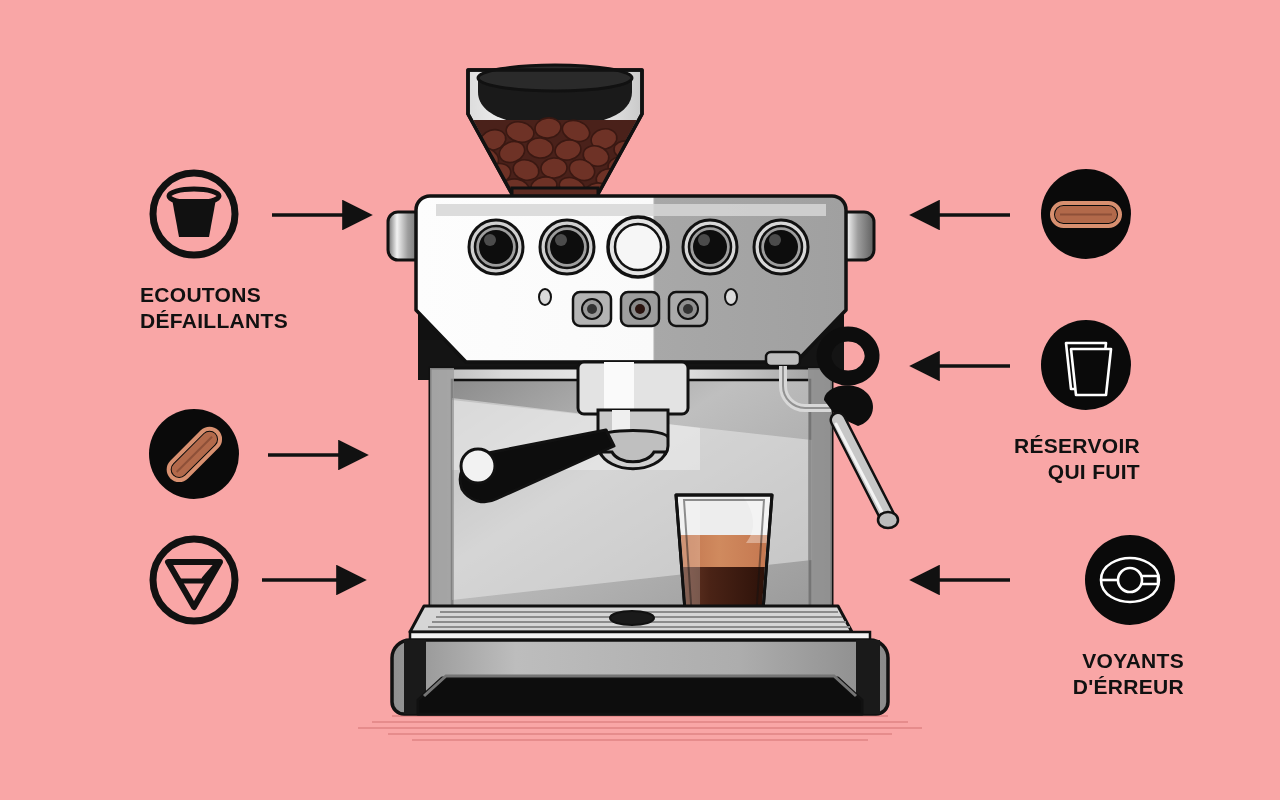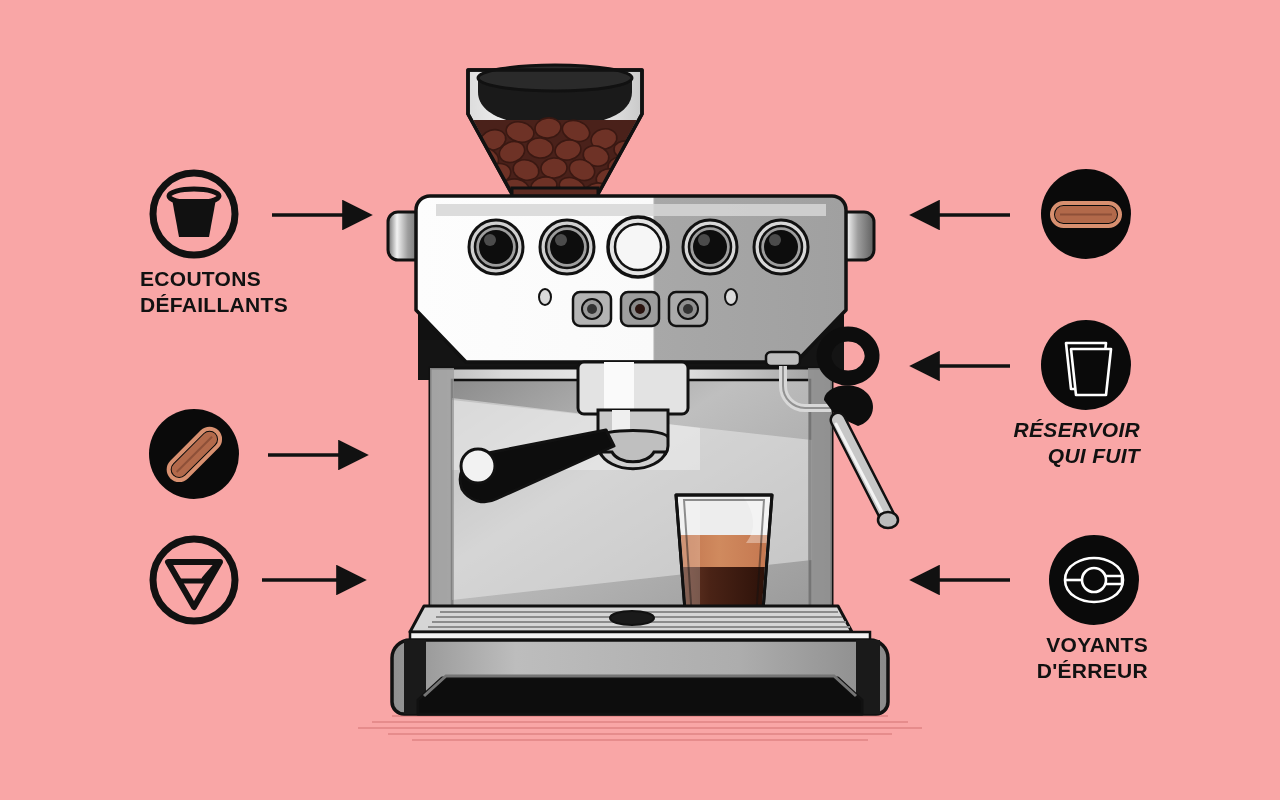--- a/index.html
+++ b/index.html
@@ -27,21 +27,21 @@
     text-align: center;
   }
   .callout-label {
     font-family: "Liberation Sans", sans-serif;
     font-weight: bold;
     font-size: 21px;
     line-height: 26px;
     color: #111111;
     letter-spacing: 0.3px;
     white-space: pre-line;
-    margin-top: 4px;
+    margin-top: 20px;
   }
   .cal-left  { text-align: left; }
   .cal-right { text-align: right; }
   .icon-wrap { width: 96px; height: 96px; }
   .cal-left .icon-wrap  { margin-left: 6px; }
   .cal-right .icon-wrap { margin-left: auto; margin-right: 6px; }
 </style>
 </head>
 <body style="background: rgb(249, 166, 166);">
 
@@ -346,33 +346,33 @@
       <svg viewBox="0 0 96 96" width="96" height="96" xmlns="http://www.w3.org/2000/svg">
         <circle cx="48" cy="48" r="45" fill="#0A0A0A"></circle>
         <rect x="14" y="37" width="68" height="23" rx="11.5" fill="none" stroke="#D89070" stroke-width="4"></rect>
         <rect x="17" y="40" width="62" height="17" rx="8.5" fill="#B2694A"></rect>
         <line x1="22" y1="48.5" x2="74" y2="48.5" stroke="#8E5038" stroke-width="2"></line>
       </svg>
     </div>
     <div class="callout-label"></div>
   </div>
 
-  <div class="callout cal-right" style="left:940px; top:317px;font-style:italic;">
+  <div class="callout cal-right" style="left:940px; top:317px;">
     <div class="icon-wrap">
       <svg viewBox="0 0 96 96" width="96" height="96" xmlns="http://www.w3.org/2000/svg">
         <circle cx="48" cy="48" r="45" fill="#0A0A0A"></circle>
         <path d="M28 26 h40 l-5 46 h-30 z" fill="none" stroke="#FFFFFF" stroke-width="2.6" stroke-linejoin="round"></path>
         <path d="M33 32 h40 l-5 46 h-30 z" fill="#0A0A0A" stroke="#FFFFFF" stroke-width="2.6" stroke-linejoin="round"></path>
       </svg>
     </div>
     <div class="callout-label">RÉSERVOIR
 QUI FUIT</div>
   </div>
 
-  <div class="callout cal-right" style="left:948px; top:532px;">
+  <div class="callout cal-right" style="left:984px; top:532px;">
     <div class="icon-wrap">
       <svg viewBox="0 0 96 96" width="96" height="96" xmlns="http://www.w3.org/2000/svg">
         <circle cx="48" cy="48" r="45" fill="#0A0A0A"></circle>
         <path d="M19 48 C19 32 37 26 48 26 C59 26 77 32 77 48 C77 64 59 70 48 70 C37 70 19 64 19 48 z" fill="none" stroke="#FFFFFF" stroke-width="2.6"></path>
         <circle cx="48" cy="48" r="12" fill="none" stroke="#FFFFFF" stroke-width="2.6"></circle>
         <path d="M60 44 h16 v8 h-16" fill="none" stroke="#FFFFFF" stroke-width="2.6" stroke-linejoin="round"></path>
         <line x1="19" y1="48" x2="36" y2="48" stroke="#FFFFFF" stroke-width="2.6"></line>
       </svg>
     </div>
     <div class="callout-label">VOYANTS

